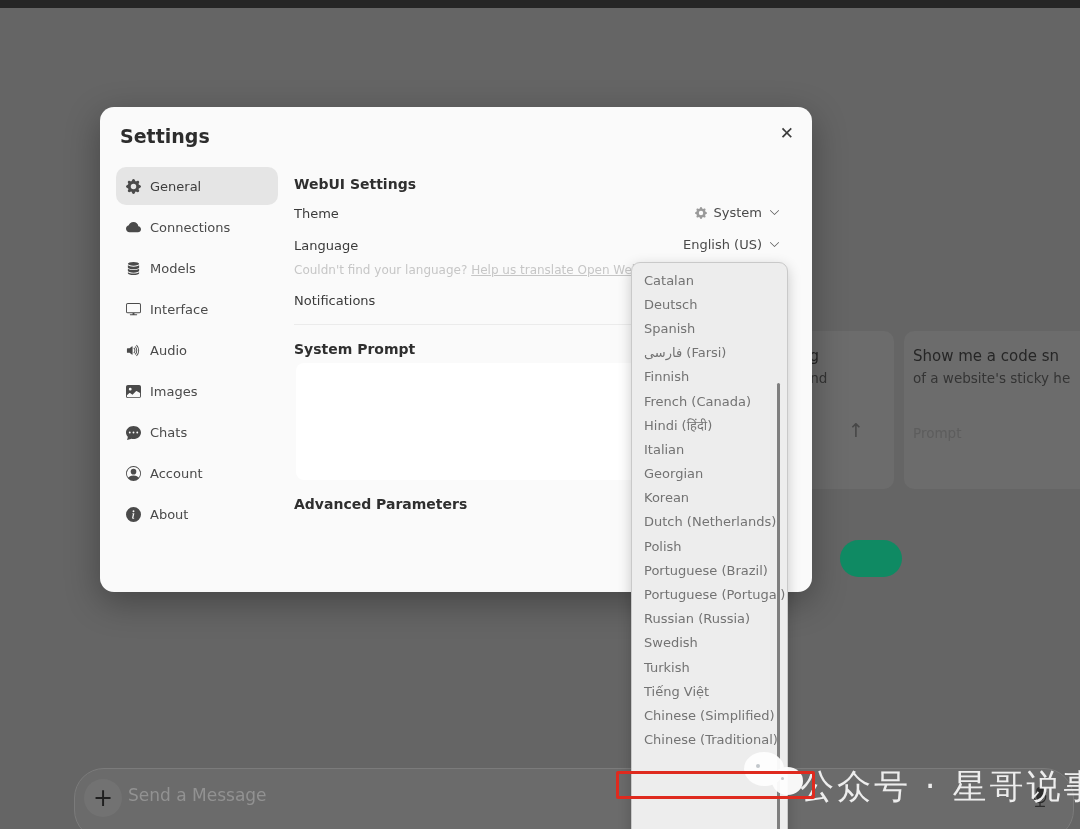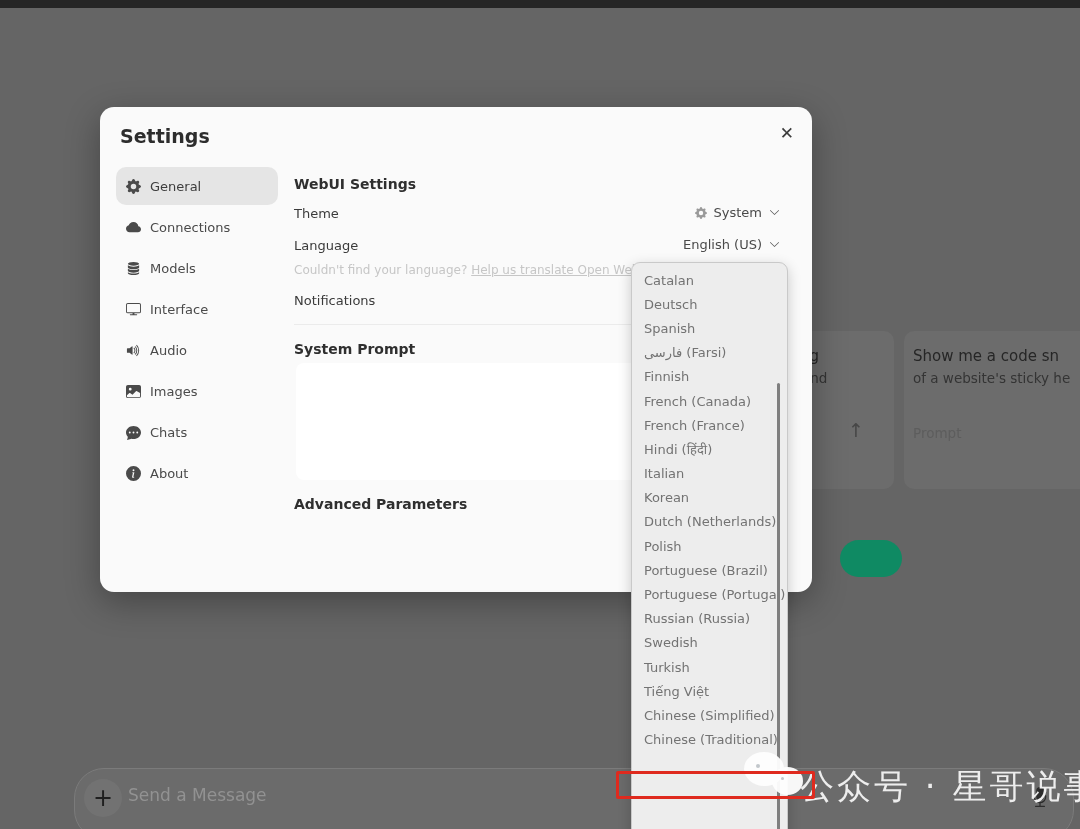--- a/index.html
+++ b/index.html
@@ -164,20 +164,29 @@
           <span class="side-icon">
             <svg viewBox="0 0 16 16" fill="currentColor">
               <path d="M16 8c0 3.866-3.582 7-8 7a9 9 0 0 1-2.347-.306c-.584.296-1.925.864-4.181 1.234-.2.032-.352-.176-.273-.362.354-.836.674-1.95.77-2.966C.744 11.37 0 9.76 0 8c0-3.866 3.582-7 8-7s8 3.134 8 7zM5 8a1 1 0 1 0-2 0 1 1 0 0 0 2 0zm4 0a1 1 0 1 0-2 0 1 1 0 0 0 2 0zm3 1a1 1 0 1 0 0-2 1 1 0 0 0 0 2z"></path>
             </svg>
           </span>
           <span>Chats</span>
         </div>
         <div class="side-item">
           <span class="side-icon">
             <svg viewBox="0 0 16 16" fill="currentColor">
+              <path d="M11 6a3 3 0 1 1-6 0 3 3 0 0 1 6 0z"></path>
+              <path d="M0 8a8 8 0 1 1 16 0A8 8 0 0 1 0 8zm8-7a7 7 0 0 0-5.468 11.37C3.242 11.226 4.805 10 8 10s4.757 1.225 5.468 2.37A7 7 0 0 0 8 1z"></path>
+            </svg>
+          </span>
+          <span>Account</span>
+        </div>
+        <div class="side-item">
+          <span class="side-icon">
+            <svg viewBox="0 0 16 16" fill="currentColor">
               <path d="M8 16A8 8 0 1 0 8 0a8 8 0 0 0 0 16zm.93-9.412-1 4.705c-.07.34.029.533.304.533.194 0 .487-.07.686-.246l-.088.416c-.287.346-.92.598-1.465.598-.703 0-1.002-.422-.808-1.319l.738-3.468c.064-.293.006-.399-.287-.47l-.451-.081.082-.381 2.29-.287zM8 5.5a1 1 0 1 1 0-2 1 1 0 0 1 0 2z"></path>
             </svg>
           </span>
           <span>About</span>
         </div>
     </div>
 
     <div class="abs c-head" style="left:194px;top:69px;">WebUI Settings</div>
 
     <div class="abs c-label" style="left:194px;top:99px;">Theme</div>
@@ -220,23 +229,23 @@
     <button class="abs save-btn" style="left:740px;top:433px;"></button>
   </div>
 
   <div class="abs dropdown">
     <div class="lang-item">Catalan</div>
       <div class="lang-item">Deutsch</div>
       <div class="lang-item">Spanish</div>
       <div class="lang-item">فارسی (Farsi)</div>
       <div class="lang-item">Finnish</div>
       <div class="lang-item">French (Canada)</div>
-      <div class="lang-item">French (France)</div>
       <div class="lang-item">Hindi (हिंदी)</div>
       <div class="lang-item">Italian</div>
+      <div class="lang-item">Georgian</div>
       <div class="lang-item">Korean</div>
       <div class="lang-item">Dutch (Netherlands)</div>
       <div class="lang-item">Polish</div>
       <div class="lang-item">Portuguese (Brazil)</div>
       <div class="lang-item">Portuguese (Portugal)</div>
       <div class="lang-item">Russian (Russia)</div>
       <div class="lang-item">Swedish</div>
       <div class="lang-item">Turkish</div>
       <div class="lang-item">Tiếng Việt</div>
       <div class="lang-item">Chinese (Simplified)</div>

